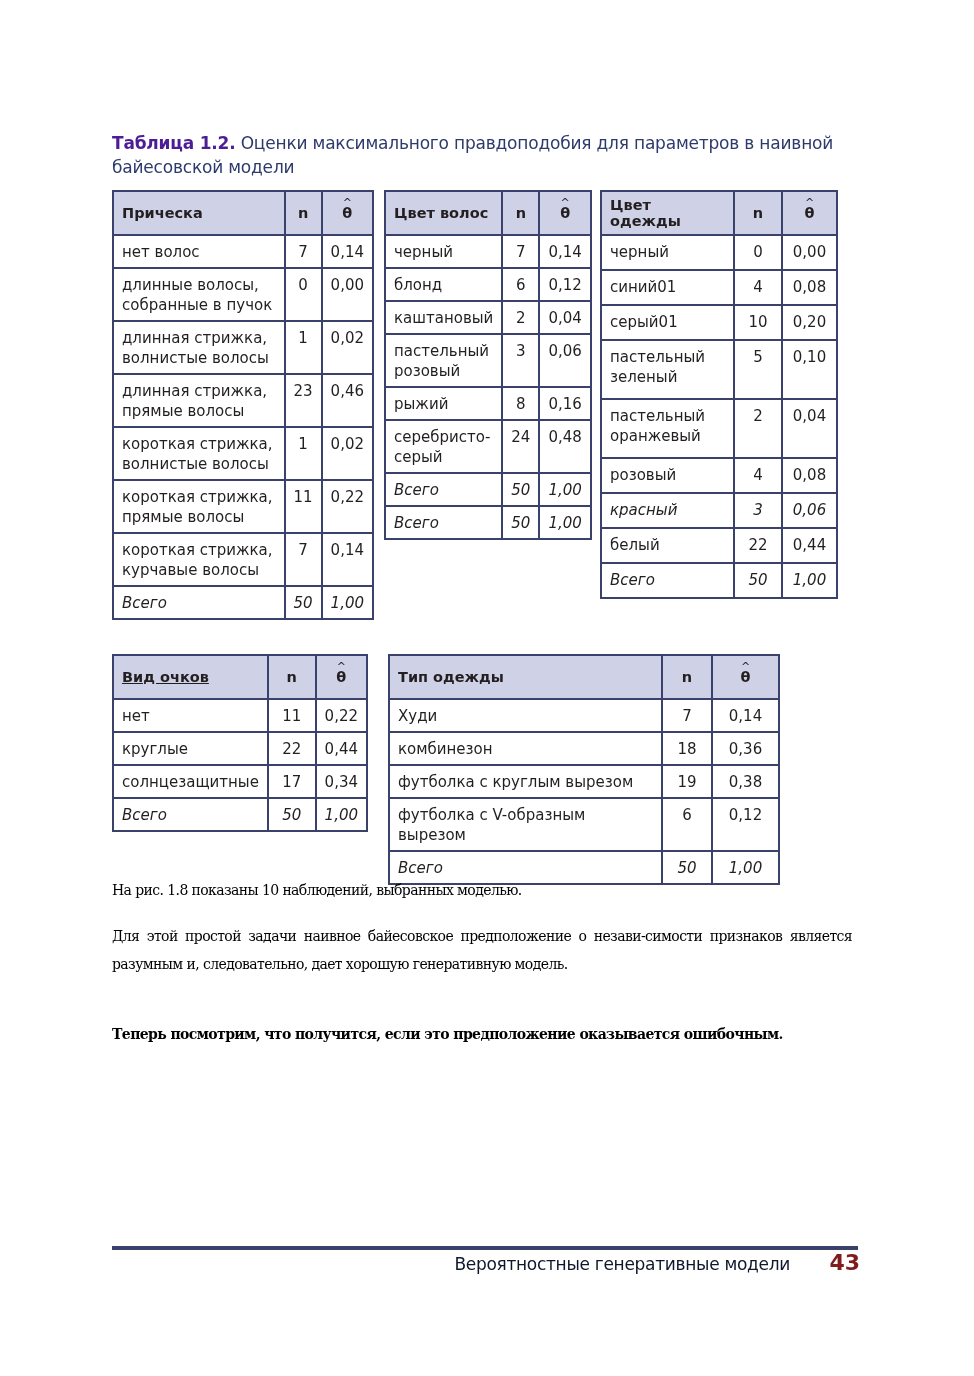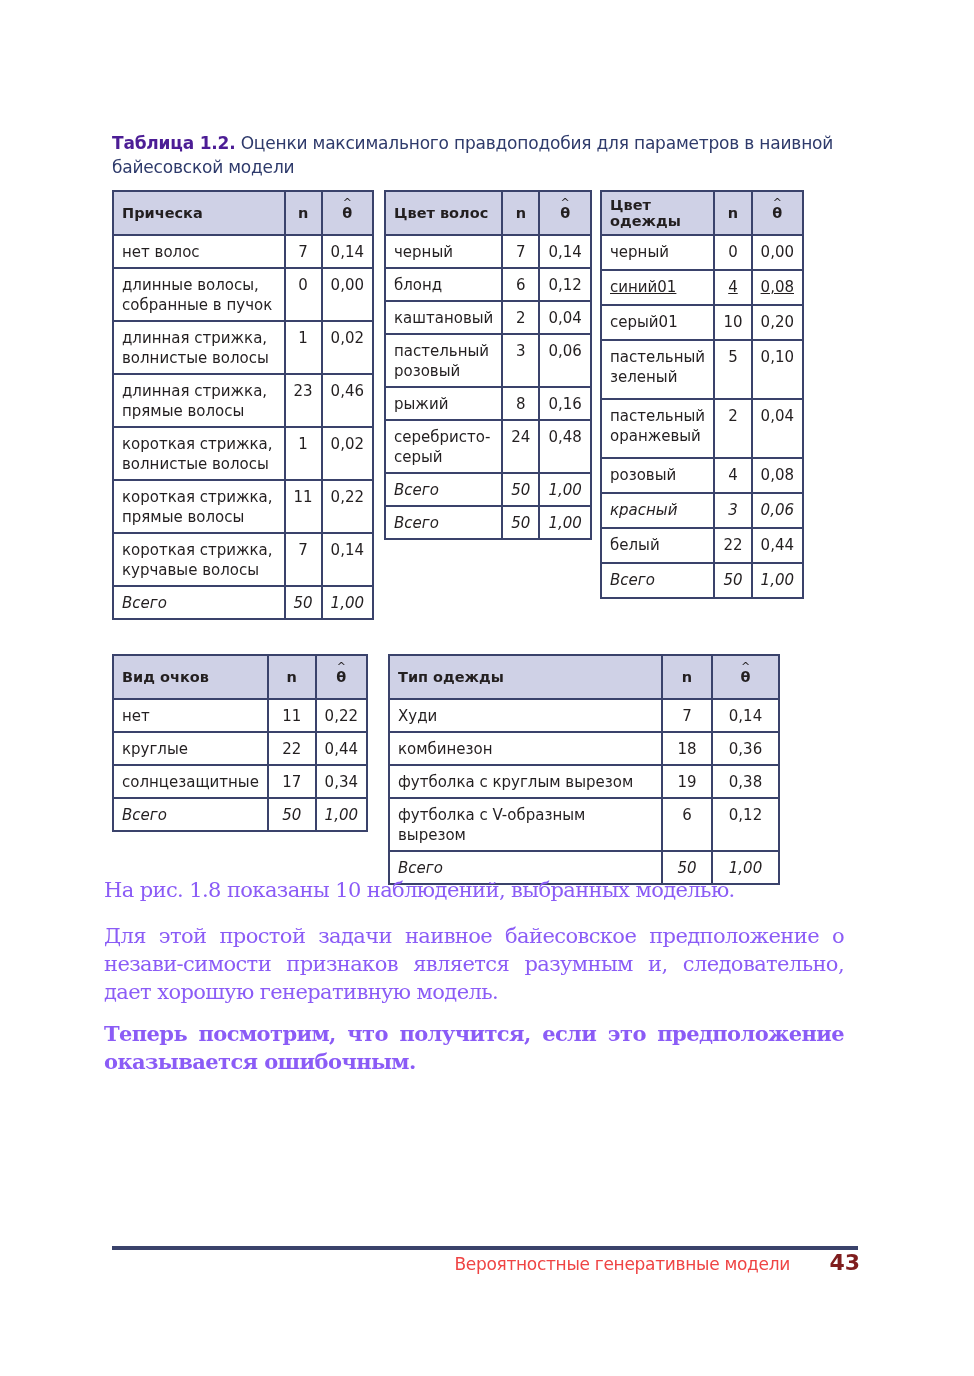--- a/index.html
+++ b/index.html
@@ -8,23 +8,23 @@
   .caption .bold { font-weight:bold; color:#4c1d95; }
   table.t { position:absolute; border-collapse:collapse; border:2px solid #0ea5e9; font-family:"DejaVu Sans", sans-serif; font-size:15px; color:#231f20; }
   table.t th, table.t td { border:2px solid #3a426b; padding:0 8px; vertical-align:top; }
   table.t th { background:#cfd1e6; font-weight:bold; font-size:14.5px; height:42px; vertical-align:middle; text-align:left; }
   table.t th.c { text-align:center; }
   table.t td { line-height:20px; padding-top:6px; padding-bottom:5px; }
   table.t td.num { text-align:center; }
   table.t tr.total td { font-style:italic; }
   .hat { display:inline-block; position:relative; }
   .hat::before { content:"^"; position:absolute; left:50%; transform:translateX(-50%); top:-9px; font-size:11px; font-weight:normal; }
-  .body-text { position:absolute; left:104px; width:740px; font-family:"DejaVu Serif", serif; font-size:21px; line-height:28px; color:#8b5cf6; text-align:justify; letter-spacing:-0.6px; }
+  .body-text { position:absolute; left:112px; width:740px; font-family:"DejaVu Serif", serif; font-size:14px; line-height:28px; color:#000000; text-align:justify; letter-spacing:-0.6px; }
   .footer-rule { position:absolute; left:112px; top:1246px; width:746px; height:4px; background:#3a426b; }
-  .footer-title { position:absolute; left:440px; top:1254px; width:350px; text-align:right; font-family:"DejaVu Sans", sans-serif; font-size:17px; color:#ef4444; letter-spacing:-0.3px; }
+  .footer-title { position:absolute; left:440px; top:1254px; width:350px; text-align:right; font-family:"DejaVu Sans", sans-serif; font-size:17px; color:#0f172a; letter-spacing:-0.3px; }
   .footer-page { position:absolute; left:820px; top:1250px; width:40px; text-align:right; font-family:"DejaVu Sans", sans-serif; font-size:22px; font-weight:bold; color:#7f1d1d; }
 </style>
 </head>
 <body>
 
 <div class="caption">
   <span class="bold">Таблица 1.2.</span><span> Оценки максимального правдоподобия для параметров в наивной байесовской модели</span>
 </div>
 
 <table class="t" style="left:112px; top:190px; width:262px;">
@@ -120,33 +120,33 @@
         <td class="num">1,00</td>
       </tr>
   <tr class="total">
         <td>Всего</td>
         <td class="num">50</td>
         <td class="num">1,00</td>
       </tr>
 </tbody>
   </table>
 
-<table class="t" style="left:600px; top:190px; width:204px;padding-left:16px;">
+<table class="t" style="left:600px; top:190px; width:238px;padding-left:16px;">
   <tbody>
       <tr>
     <th style="width:115px;">Цвет одежды</th>
     <th class="c" style="width:30px;">n</th>
     <th class="c"><span class="hat">θ</span></th>
   </tr>
   <tr style="height:35px;">
         <td>черный</td>
         <td class="num">0</td>
         <td class="num">0,00</td>
       </tr>
-  <tr style="height:35px;text-decoration:underline;">
+  <tr style="height:35px;">
         <td>синий01</td>
         <td class="num">4</td>
         <td class="num">0,08</td>
       </tr>
   <tr style="height:35px;">
         <td>серый01</td>
         <td class="num">10</td>
         <td class="num">0,20</td>
       </tr>
   <tr style="height:59px;">
@@ -178,21 +178,21 @@
         <td>Всего</td>
         <td class="num">50</td>
         <td class="num">1,00</td>
       </tr>
 </tbody>
   </table>
 
 <table class="t" style="left:112px; top:654px; width:256px;">
   <tbody>
       <tr>
-    <th style="width:135px;">Вид очков</th>
+    <th style="width:135px;text-decoration:underline;">Вид очков</th>
     <th class="c" style="width:32px;">n</th>
     <th class="c"><span class="hat">θ</span></th>
   </tr>
   <tr>
         <td>нет</td>
         <td class="num">11</td>
         <td class="num">0,22</td>
       </tr>
   <tr>
         <td>круглые</td>

